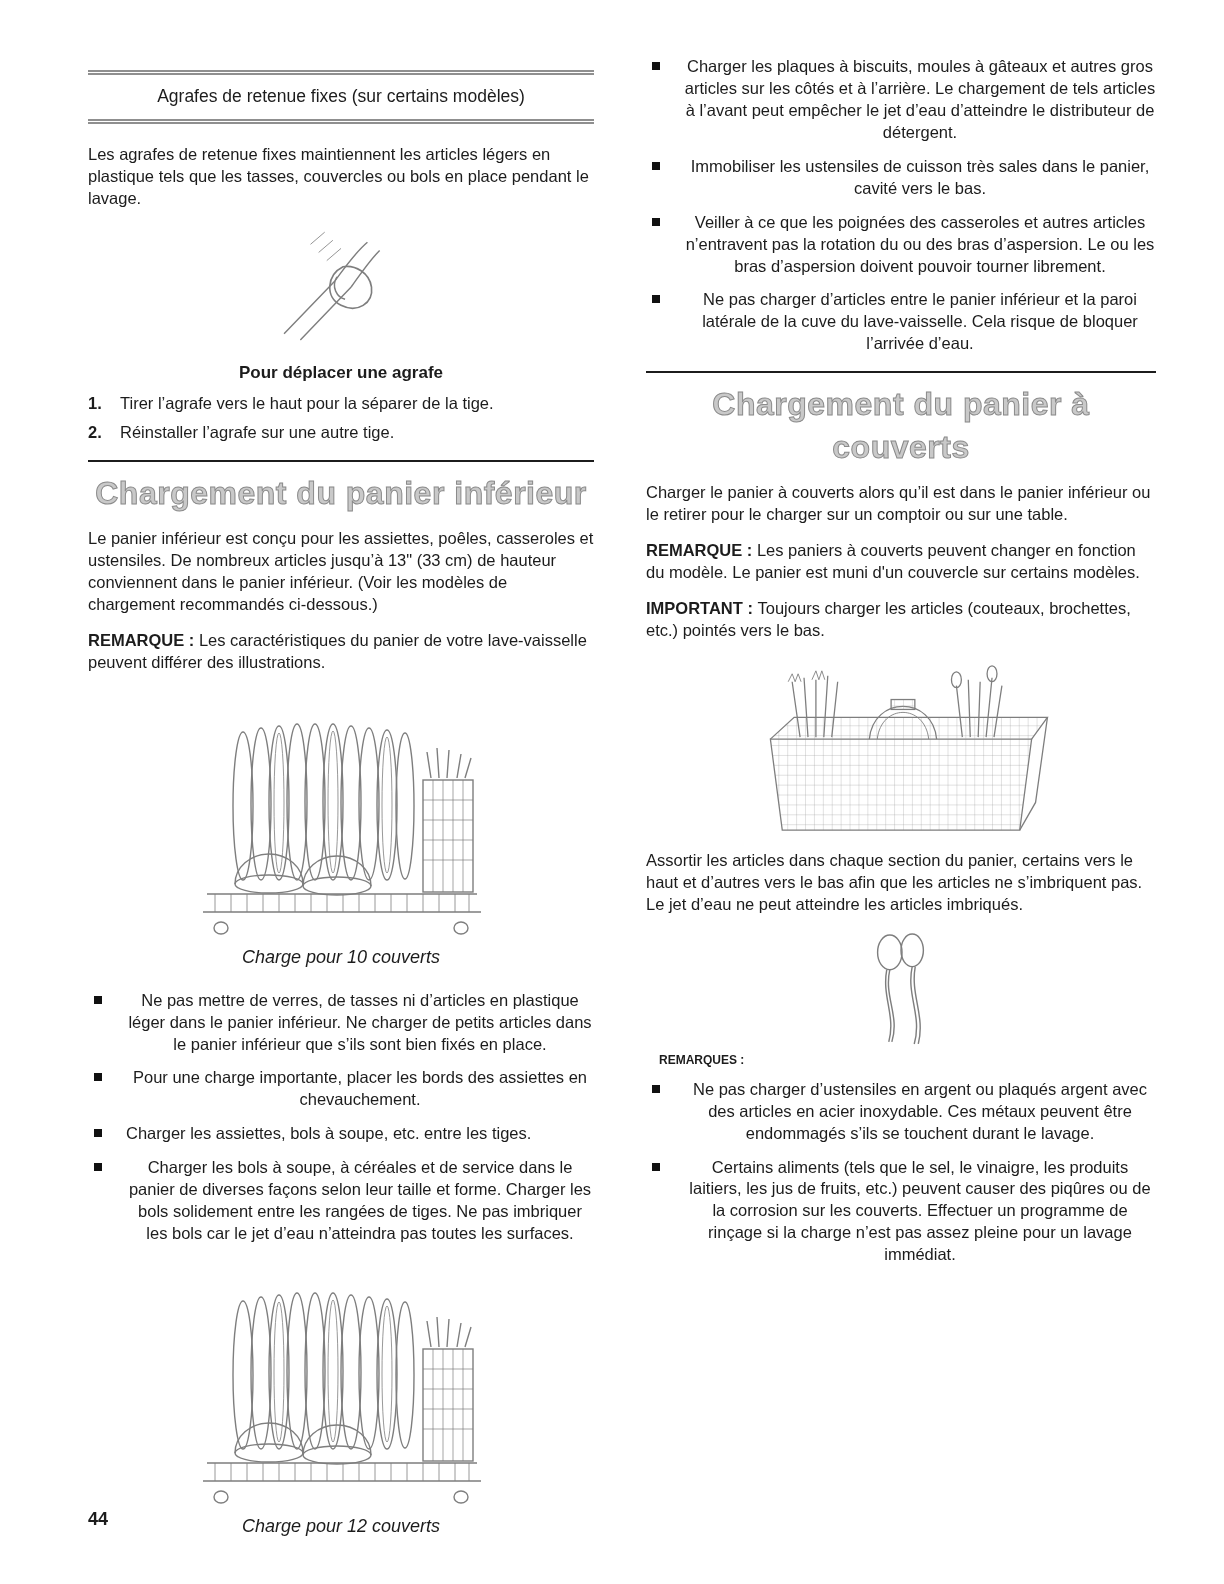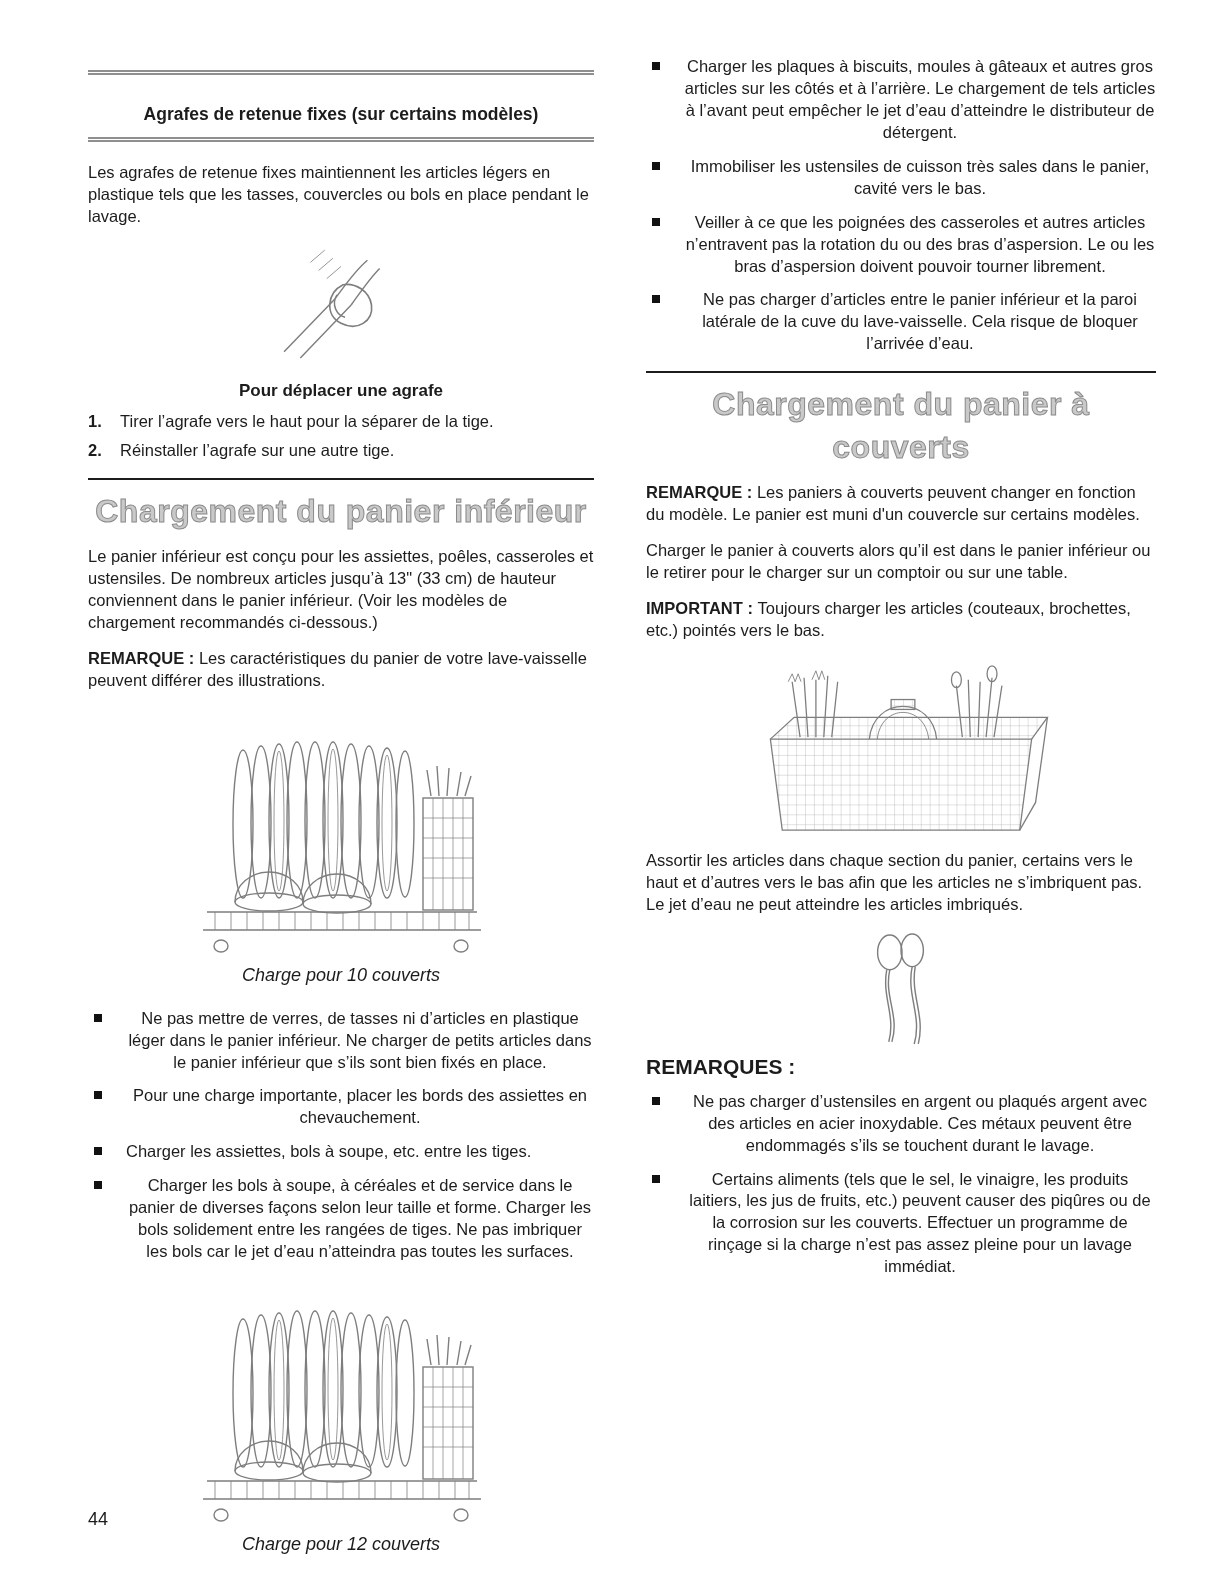--- a/index.html
+++ b/index.html
@@ -10,44 +10,44 @@
     -webkit-font-smoothing:antialiased;
   }
   .page{position:relative;box-sizing:border-box;width:1224px;height:1584px;
     padding:56px 68px 0 88px;display:flex;gap:52px;overflow:hidden;}
   .col{flex:none;}
   .col-left{width:506px;}
   .col-right{width:510px;}
 
   .frame-title{
     border-top:5px double #8f8f8f;border-bottom:5px double #8f8f8f;
-    text-align:center;font-weight:bold;font-size:17.5px;
-    padding:28px 4px 11px;margin:14px 0 20px;
+    text-align:center;font-weight:normal;font-size:17.5px;
+    padding:10px 4px 11px;margin:14px 0 20px;
   }
   .ghost-title{
     text-align:center;font-weight:bold;font-size:32px;
     color:#c9c9c9;-webkit-text-stroke:1px #8a8a8a;
     letter-spacing:0.5px;margin:10px 0 14px;
   }
   .rule{border:none;border-top:2px solid #1c1c1c;margin:16px 0 10px;}
   p{margin:0 0 14px;}
   .subhead{font-weight:bold;font-size:17px;margin:16px 0 8px;text-align:center;}
-  .bold-head{font-weight:bold;font-size:21px;margin:4px 0 10px;}
+  .bold-head{font-weight:bold;font-size:12px;margin:4px 13px 10px;}
 
   .step{display:flex;margin:0 0 7px;}
   .step .num{font-weight:bold;width:32px;flex:none;}
 
   .bullet{display:flex;margin:0 0 12px;text-align:center;}
   .bullet .sq{width:8px;height:8px;background:#111;flex:none;margin:6px 24px 0 6px;}
 
   .fig{display:flex;justify-content:center;margin:8px 0 6px;}
   .fig svg{display:block;}
   .caption{font-style:italic;text-align:center;font-size:18px;margin:8px 0 20px;}
 
-  .pageno{position:absolute;left:88px;bottom:52px;font-weight:normal;font-size:18px;}
+  .pageno{position:absolute;left:88px;bottom:52px;font-weight:bold;font-size:18px;}
   .hidden-defs{position:absolute;width:0;height:0;overflow:hidden;}
 </style>
 </head>
 <body>
 
 <svg class="hidden-defs" aria-hidden="true">
   <defs>
     <pattern id="bgrid" width="9" height="10" patternUnits="userSpaceOnUse">
       <path d="M9 0 H0 V10" stroke="#9a9a9a" stroke-width="0.6" fill="none"></path>
     </pattern>
@@ -198,23 +198,23 @@
     </div>
     <div class="bullet">
       <span class="sq"></span>
       <span>Ne pas charger d’articles entre le panier inférieur et la paroi latérale de la cuve du lave-vaisselle. Cela risque de bloquer l’arrivée d’eau.</span>
     </div>
 
     <hr class="rule">
 
     <div class="ghost-title">Chargement du panier à couverts</div>
 
+    <p>Charger le panier à couverts alors qu’il est dans le panier inférieur ou le retirer pour le charger sur un comptoir ou sur une table.</p>
+
     <p><b>REMARQUE : </b><span>Les paniers à couverts peuvent changer en fonction du modèle. Le panier est muni d'un couvercle sur certains modèles.</span></p>
-
-    <p>Charger le panier à couverts alors qu’il est dans le panier inférieur ou le retirer pour le charger sur un comptoir ou sur une table.</p>
 
     <p><b>IMPORTANT : </b><span>Toujours charger les articles (couteaux, brochettes, etc.) pointés vers le bas.</span></p>
 
     <div class="fig">
       <svg width="330" height="188" viewBox="0 0 320 190">
           <use href="#g-basket"></use>
         </svg>
     </div>
 
     <p>Assortir les articles dans chaque section du panier, certains vers le haut et d’autres vers le bas afin que les articles ne s’imbriquent pas. Le jet d’eau ne peut atteindre les articles imbriqués.</p>

